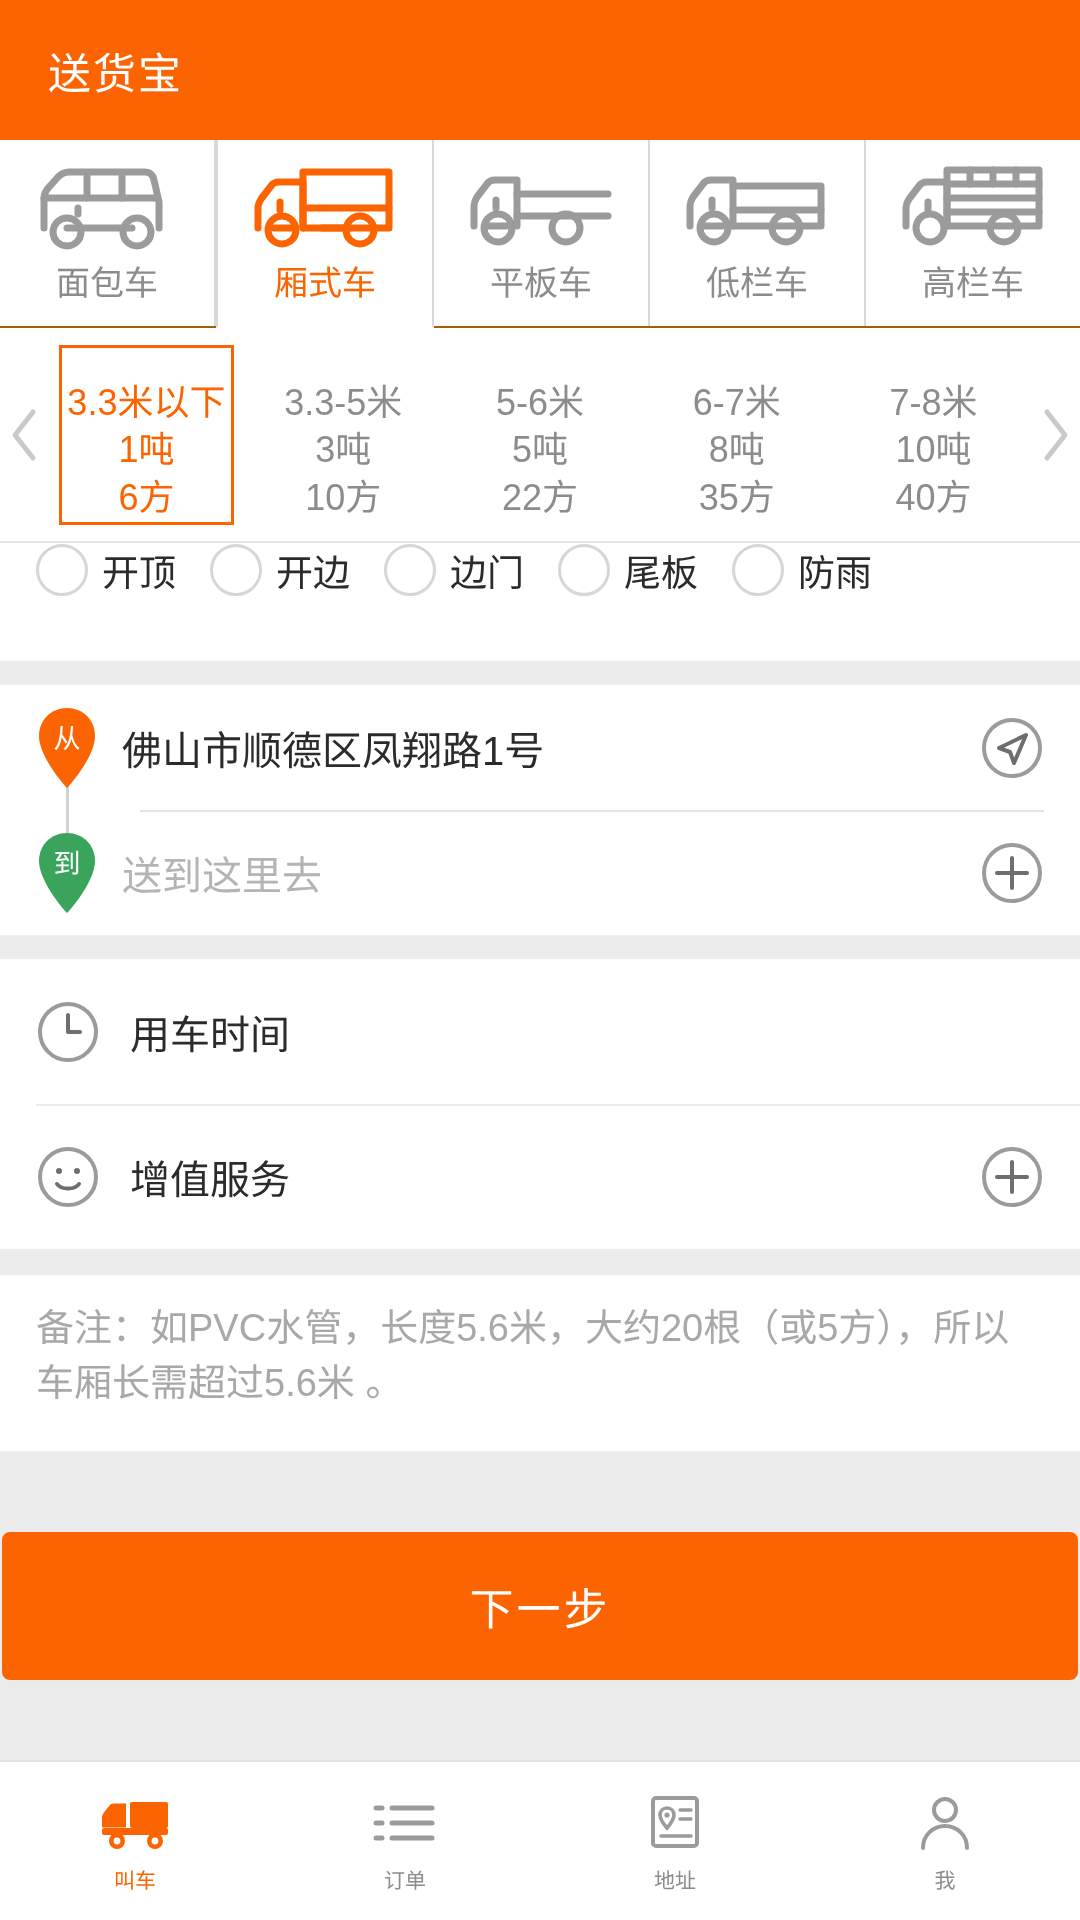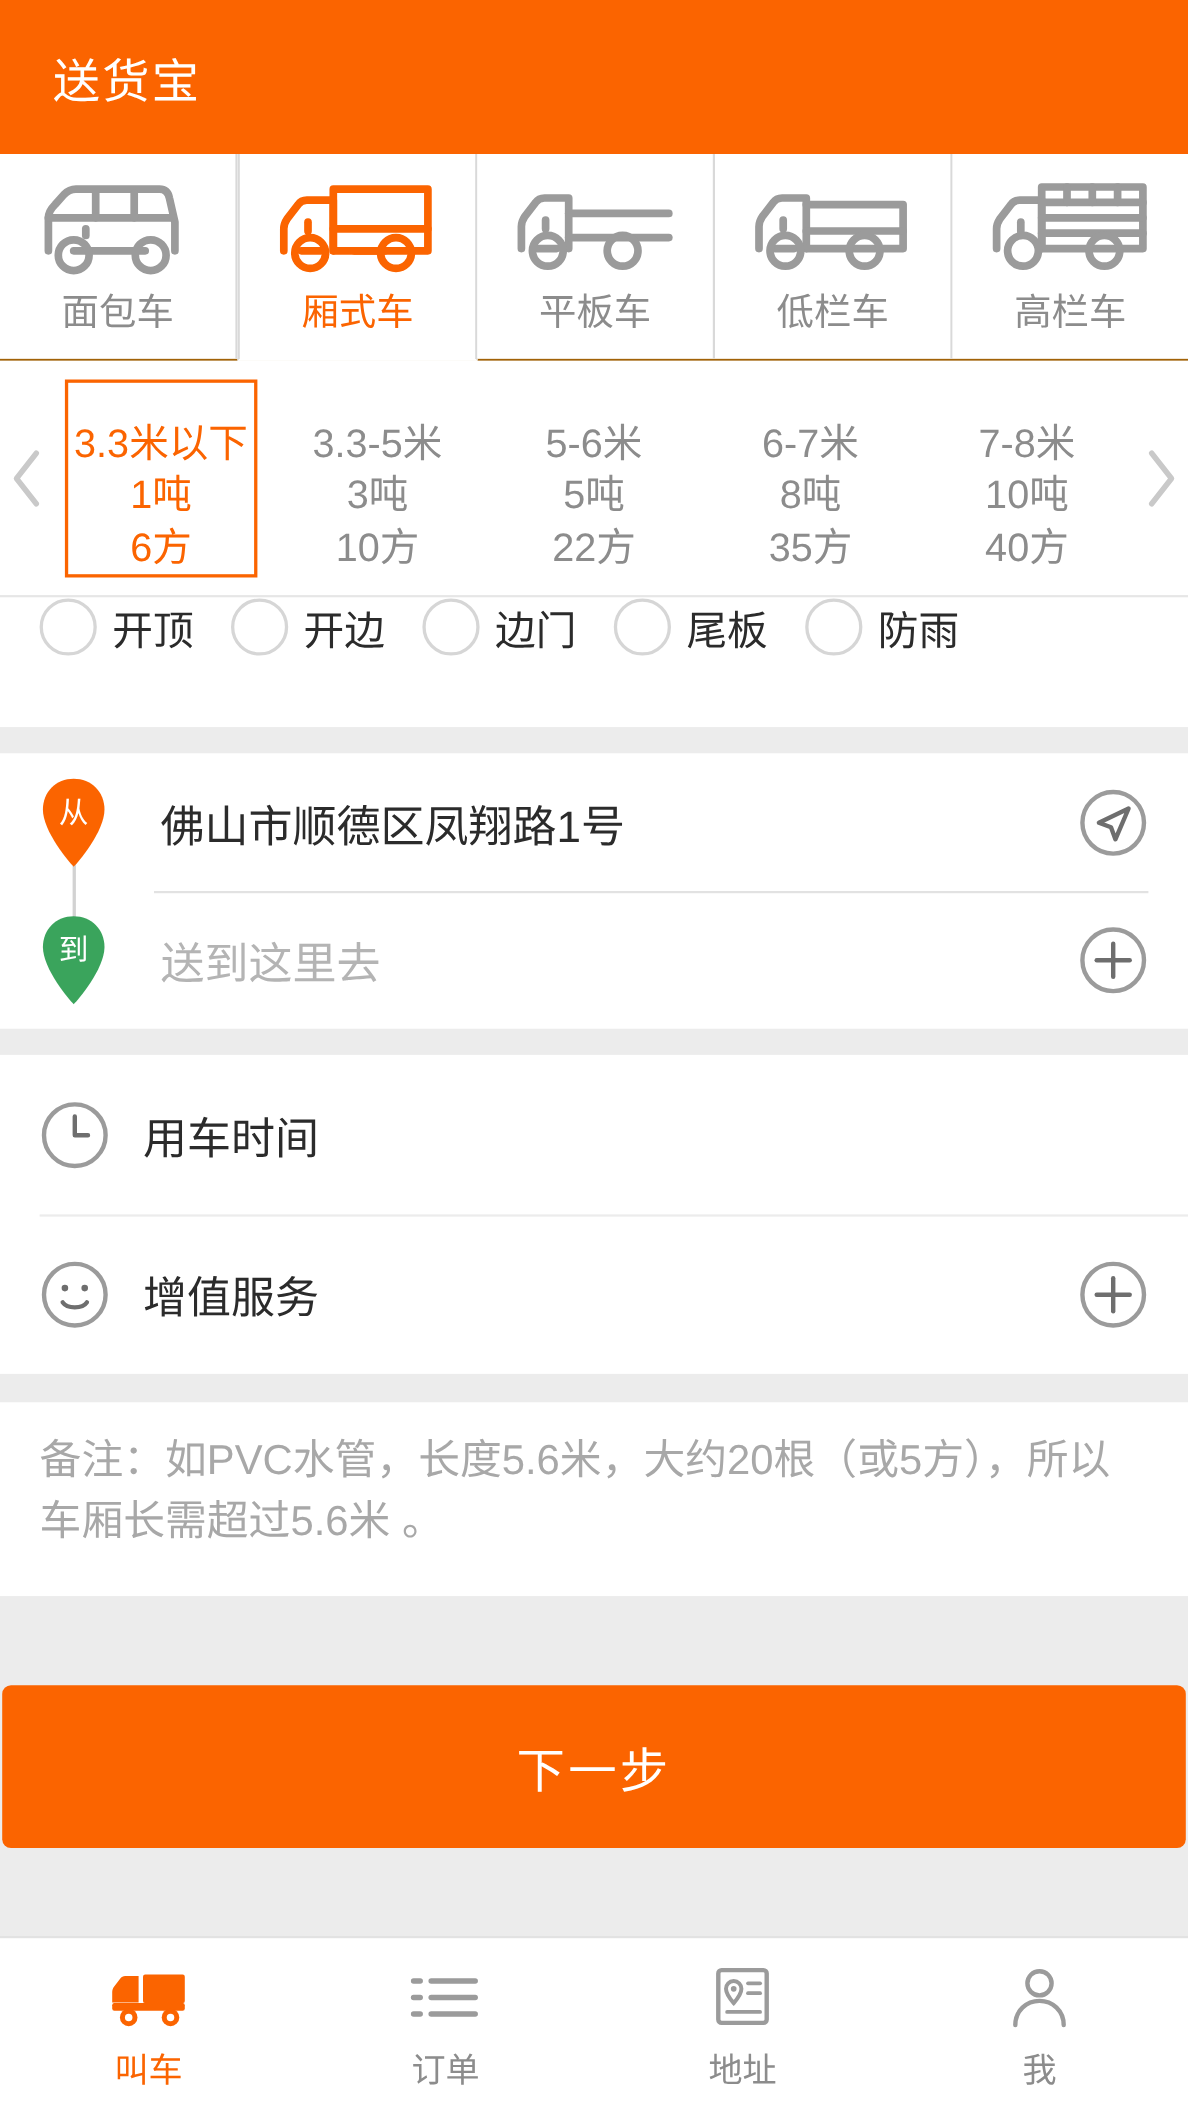--- a/index.html
+++ b/index.html
@@ -71,30 +71,30 @@
   .gap { flex:0 0 24px; background:#ececec; }
   .gap.tall { flex:0 0 26px; }
 
   
   .addr-block { background:#fff; position:relative; flex:0 0 250px; }
   .addr-row { height:125px; display:flex; align-items:center; padding:0 36px; position:relative; }
   .addr-row + .addr-row::before {
     content:""; position:absolute; left:140px; right:36px; top:0; height:2px; background:#e2e2e2;
   }
   .pin { width:62px; flex:0 0 62px; display:flex; align-items:center; justify-content:center; position:relative; z-index:2;}
-  .addr-text { flex:1 1 auto; font-size:40px; color:#2b2b2b; margin-left:48px; }
+  .addr-text { flex:1 1 auto; font-size:40px; color:#2b2b2b; margin-left:24px; }
   .addr-text.placeholder { color:#b4b4b4; }
   .addr-action { width:64px; flex:0 0 64px; display:flex; align-items:center; justify-content:center; }
   .pin-line {
     position:absolute; left:66px; top:92px; width:3px; height:72px; background:#d2d2d2; z-index:1;
   }
 
   
   .list-block { background:#fff; flex:0 0 290px; }
-  .list-row { height:145px; display:flex; align-items:center; padding:0 36px; position:relative; }
+  .list-row { height:145px; display:flex; align-items:center; padding:0 36px; position:relative;font-family:Liberation Mono, monospace; }
   .list-row + .list-row::before {
     content:""; position:absolute; left:36px; right:0; top:0; height:2px; background:#ececec;
   }
   .list-icon { width:64px; flex:0 0 64px; display:flex; align-items:center; justify-content:center; }
   .list-label { flex:1 1 auto; font-size:40px; color:#2b2b2b; margin-left:30px; }
   .list-action { width:64px; flex:0 0 64px; display:flex; align-items:center; justify-content:center; }
 
   
   .remark {
     background:#fff; flex:0 0 176px; padding:26px 36px 0 36px;
@@ -109,21 +109,21 @@
   }
 
   
   .bottom-nav {
     flex:0 0 160px; display:flex; background:#fff; border-top:2px solid #e2e2e2;
   }
   .nav-item {
     flex:1 1 0; display:flex; flex-direction:column; align-items:center; justify-content:center;
   }
   .nav-icon { height:64px; display:flex; align-items:flex-end; justify-content:center; }
-  .nav-label { font-size:31px; color:#8c8c8c; margin-top:12px; }
+  .nav-label { font-size:21px; color:#8c8c8c; margin-top:12px; }
   .nav-item.active .nav-label { color:#fb6400; }
 </style>
 </head>
 <body>
 
 <div class="phone">
 
   <div class="header">
     <div class="title">送货宝</div>
   </div>

